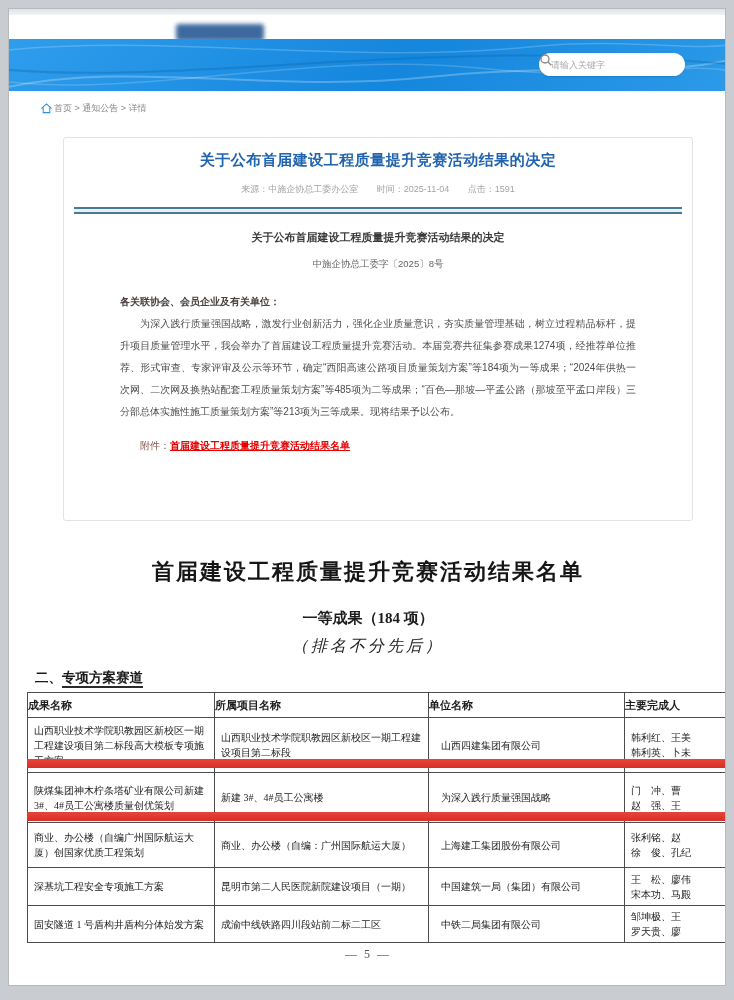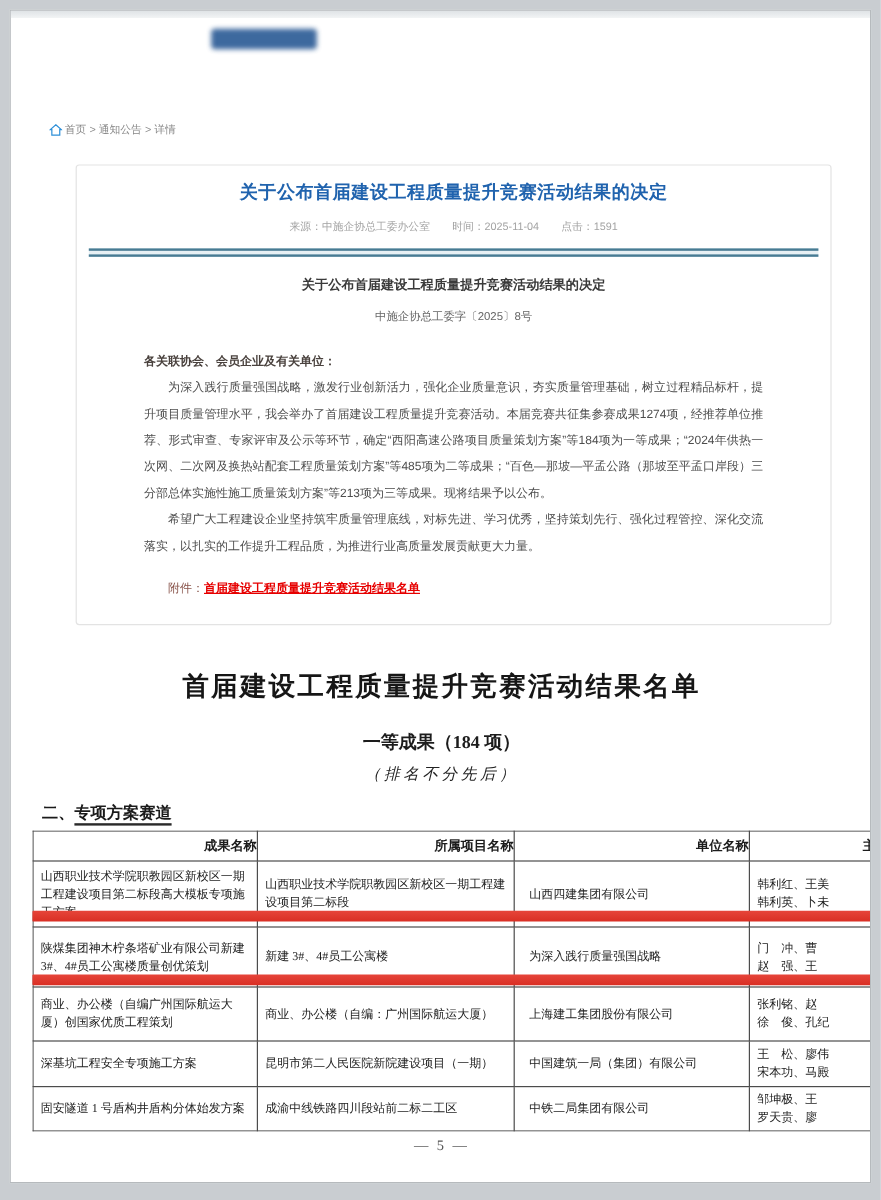--- a/index.html
+++ b/index.html
@@ -30,48 +30,63 @@
   .doc-title { margin-top:16px; text-align:center; font-size:11px; font-weight:bold; color:#3a3a3a; }
   .doc-number { margin-top:13px; text-align:center; font-size:9.5px; color:#666; }
   .doc-body { margin:20px 56px 0 56px; font-size:10px; color:#4d4d4d; line-height:22px; text-align:justify; }
   .salutation { font-weight:bold; color:#4a423e; }
   .para { text-indent:2em; }
   .attach-line { margin:16px 56px 0 56px; font-size:10px; text-indent:2em; }
   .attach-label { color:#8a564d; }
   .attach-link { color:#e60000; font-weight:bold; text-decoration:underline; cursor:pointer; }
   .doc2-title { position:absolute; left:0; top:548px; width:718px; text-align:center; font-size:22px; font-weight:bold; color:#161616; letter-spacing:2px; font-family:"Liberation Serif","DejaVu Serif",serif; }
   .doc2-sub { position:absolute; left:0; top:600px; width:718px; text-align:center; font-size:15px; font-weight:bold; color:#1c1c1c; font-family:"Liberation Serif","DejaVu Serif",serif; }
-  .doc2-note { position:absolute; left:0; top:627px; width:718px; text-align:center; font-size:13px; color:#222; font-style:italic; letter-spacing:3px; font-family:"Liberation Serif","DejaVu Serif",serif; }
+  .doc2-note { position:absolute; left:0; top:627px; width:718px; text-align:center; font-size:16px; color:#222; font-style:italic; letter-spacing:3px; font-family:"Liberation Serif","DejaVu Serif",serif; }
   .section-title { position:absolute; left:26px; top:660px; font-size:13.5px; font-weight:bold; color:#1a1a1a; }
   .section-title .sec-name { border-bottom:2px solid #2a2a2a; padding-bottom:1px; }
 
   .table-wrap { position:absolute; left:18px; top:683px; width:700px; overflow:hidden; }
   table { border-collapse:collapse; table-layout:fixed; width:747px; font-family:"Liberation Serif","DejaVu Serif",serif; }
   th, td { border:1px solid #4c4c4c; font-size:10px; color:#222; line-height:15px; vertical-align:middle; }
-  th { height:25px; font-weight:bold; font-size:11px; text-align:right; font-family:"Liberation Sans",sans-serif; color:#1c1c1c; }
+  th { height:25px; font-weight:bold; font-size:11px; text-align:left; font-family:"Liberation Sans",sans-serif; color:#1c1c1c; }
   td { padding:3px 6px; }
   .c1 { width:187px; } .c2 { width:214px; } .c3 { width:196px; } .c4 { width:150px; }
   td.c3 { padding-left:12px; }
   td.c4 { white-space:pre-line; }
   tr.r1 { height:55px; } tr.r2 { height:50px; } tr.r3 { height:45px; } tr.r4 { height:38px; } tr.r5 { height:37px; }
 
   .redbar { position:absolute; left:18px; width:700px; height:9px; background:linear-gradient(180deg,#e6453a,#d92f24); z-index:5; border-radius:1px; }
   .redbar.b1 { top:750px; }
   .redbar.b2 { top:803px; }
 
   .page-num { position:absolute; left:0; top:938px; width:718px; text-align:center; font-size:12px; color:#555; letter-spacing:2px; font-family:"Liberation Serif","DejaVu Serif",serif; }
 </style>
 </head>
 <body>
 
 <div class="page">
 
   <div class="topstrip"></div>
   <div class="logo-blob"></div>
 
+  <div class="banner">
+    <svg width="718" height="52" viewBox="0 0 718 52">
+      <path d="M-10,50 C120,20 260,55 420,38 C560,23 660,40 730,18" stroke="rgba(255,255,255,0.25)" stroke-width="2" fill="none"></path>
+      <path d="M-10,42 C140,60 300,10 480,30 C600,43 680,20 730,34" stroke="rgba(255,255,255,0.18)" stroke-width="1.5" fill="none"></path>
+      <path d="M-10,12 C150,-6 330,26 520,8 C620,-2 690,14 730,4" stroke="rgba(255,255,255,0.2)" stroke-width="1.5" fill="none"></path>
+      <path d="M-10,30 C180,48 420,-4 730,26" stroke="rgba(13,100,170,0.35)" stroke-width="2" fill="none"></path>
+    </svg>
+    <div class="search-pill">
+      <input type="text" placeholder="请输入关键字" style="">
+      <svg class="search-glyph" viewBox="0 0 14 14">
+        <circle cx="6" cy="6" r="4" fill="none" stroke="#8a8a8a" stroke-width="1.4"></circle>
+        <line x1="9" y1="9" x2="12.3" y2="12.3" stroke="#8a8a8a" stroke-width="1.4"></line>
+      </svg>
+    </div>
+  </div>
 
   <div class="breadcrumb">
     <svg class="home-ic" viewBox="0 0 12 12">
       <path d="M6 1 L11 5.5 L9.6 5.5 L9.6 10.5 L2.4 10.5 L2.4 5.5 L1 5.5 Z" fill="none" stroke="#2d8fd8" stroke-width="1.1"></path>
     </svg>
     <span>首页 &gt; 通知公告 &gt; 详情</span>
   </div>
 
   <div class="card">
     <div class="card-title">关于公布首届建设工程质量提升竞赛活动结果的决定</div>
@@ -81,21 +96,20 @@
       <span>点击：1591</span>
     </div>
     <div class="divider"></div>
 
     <div class="doc-title">关于公布首届建设工程质量提升竞赛活动结果的决定</div>
     <div class="doc-number">中施企协总工委字〔2025〕8号</div>
 
     <div class="doc-body">
       <div class="salutation">各关联协会、会员企业及有关单位：</div>
       <div class="para">为深入践行质量强国战略，激发行业创新活力，强化企业质量意识，夯实质量管理基础，树立过程精品标杆，提升项目质量管理水平，我会举办了首届建设工程质量提升竞赛活动。本届竞赛共征集参赛成果1274项，经推荐单位推荐、形式审查、专家评审及公示等环节，确定“西阳高速公路项目质量策划方案”等184项为一等成果；“2024年供热一次网、二次网及换热站配套工程质量策划方案”等485项为二等成果；“百色—那坡—平孟公路（那坡至平孟口岸段）三分部总体实施性施工质量策划方案”等213项为三等成果。现将结果予以公布。</div>
-      <div class="para">希望广大工程建设企业坚持筑牢质量管理底线，对标先进、学习优秀，坚持策划先行、强化过程管控、深化交流落实，以扎实的工作提升工程品质，为推进行业高质量发展贡献更大力量。</div>
     </div>
 
     <div class="attach-line">
       <span class="attach-label">附件：</span><span class="attach-link">首届建设工程质量提升竞赛活动结果名单</span>
     </div>
   </div>
 
   <div class="doc2-title">首届建设工程质量提升竞赛活动结果名单</div>
   <div class="doc2-sub">一等成果（184 项）</div>
   <div class="doc2-note">（排名不分先后）</div>

